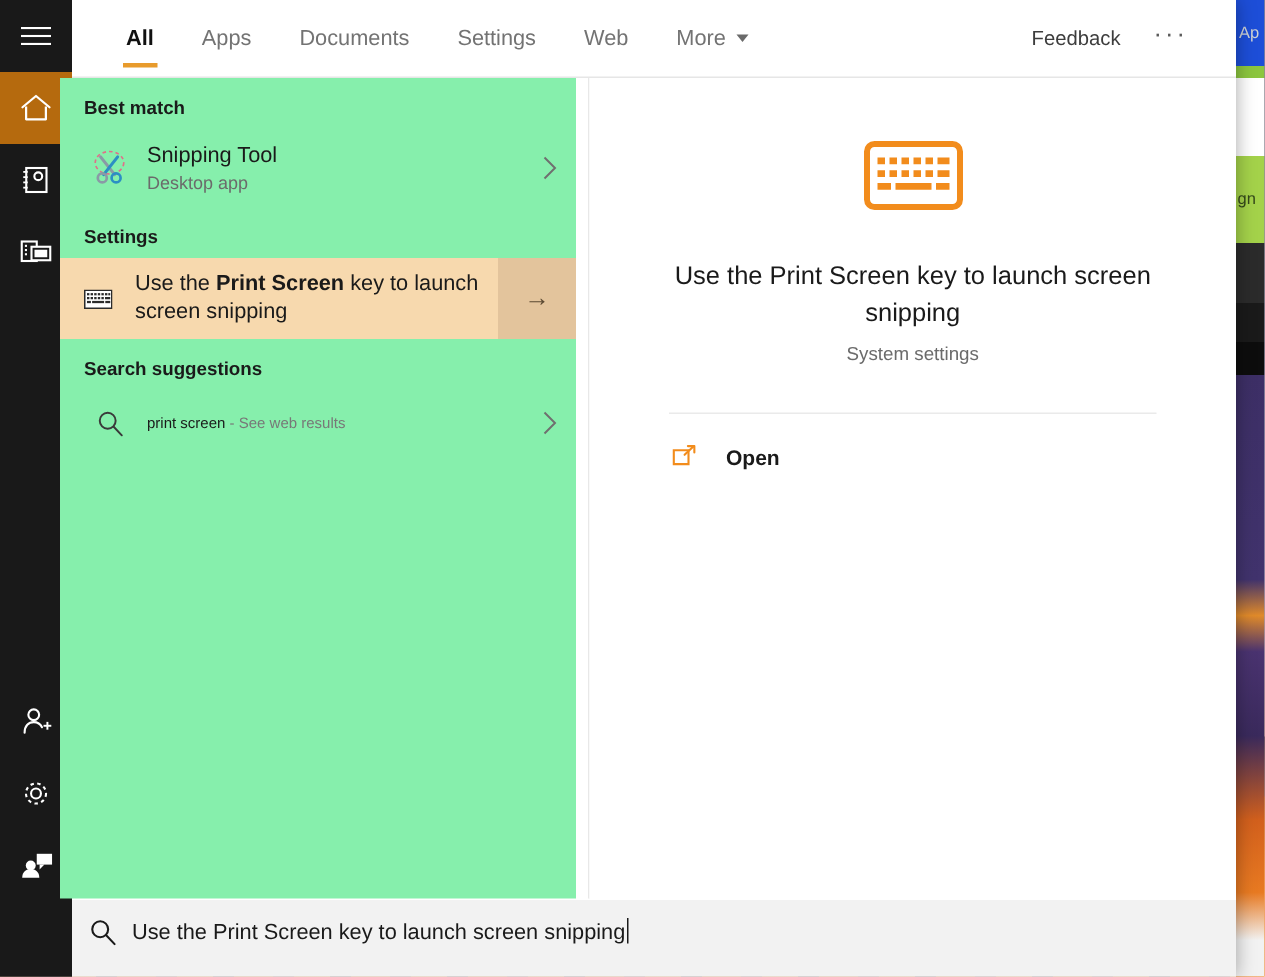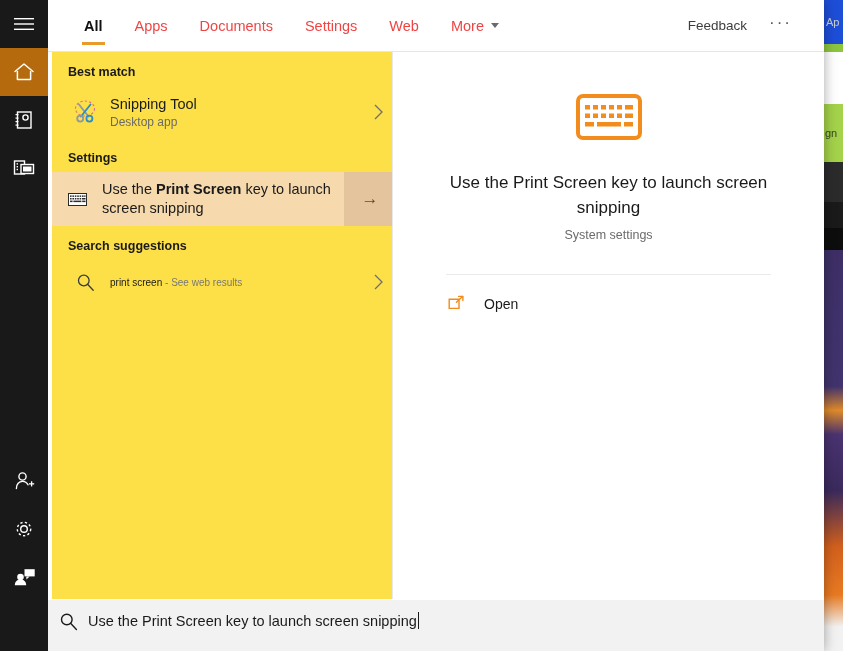--- a/index.html
+++ b/index.html
@@ -134,21 +134,21 @@
     height: 51px;
     padding-left: 20px;
   }
   .tab {
     position: relative;
     height: 51px;
     display: flex;
     align-items: center;
     padding: 0 16px;
     font-size: 14.5px;
-    color: #ef4444;
+    color: #737373;
     cursor: default;
     white-space: nowrap;
   }
   .tab.selected { color: #111; font-weight: bold; }
   .tab.selected::after {
     content: "";
     position: absolute;
     left: 14px;
     right: 14px;
     bottom: 6px;
@@ -190,24 +190,24 @@
     left: 48px;
     width: 776px;
     height: 1px;
     background: #e6e6e6;
   }
 
   
   #results {
     position: absolute;
     top: 52px;
-    left: 52px;
+    left: 40px;
     width: 344px;
     height: 547px;
-    background: #fde047;
+    background: #86efac;
     overflow: hidden;
   }
   #vdivider {
     position: absolute;
     top: 52px;
     left: 392px;
     width: 1px;
     height: 547px;
     background: #e8e8e8;
   }
@@ -364,20 +364,21 @@
     height: 1px;
     background: #eaeaea;
     margin-top: 32px;
   }
   #open-action {
     width: 325px;
     display: flex;
     align-items: center;
     margin-top: 20px;
     cursor: default;
+    font-weight: bold;
   }
   #open-action .oa-icon {
     width: 30px;
     min-width: 30px;
     display: flex;
     align-items: center;
     justify-content: flex-start;
     padding-left: 2px;
   }
   #open-action .oa-label {

